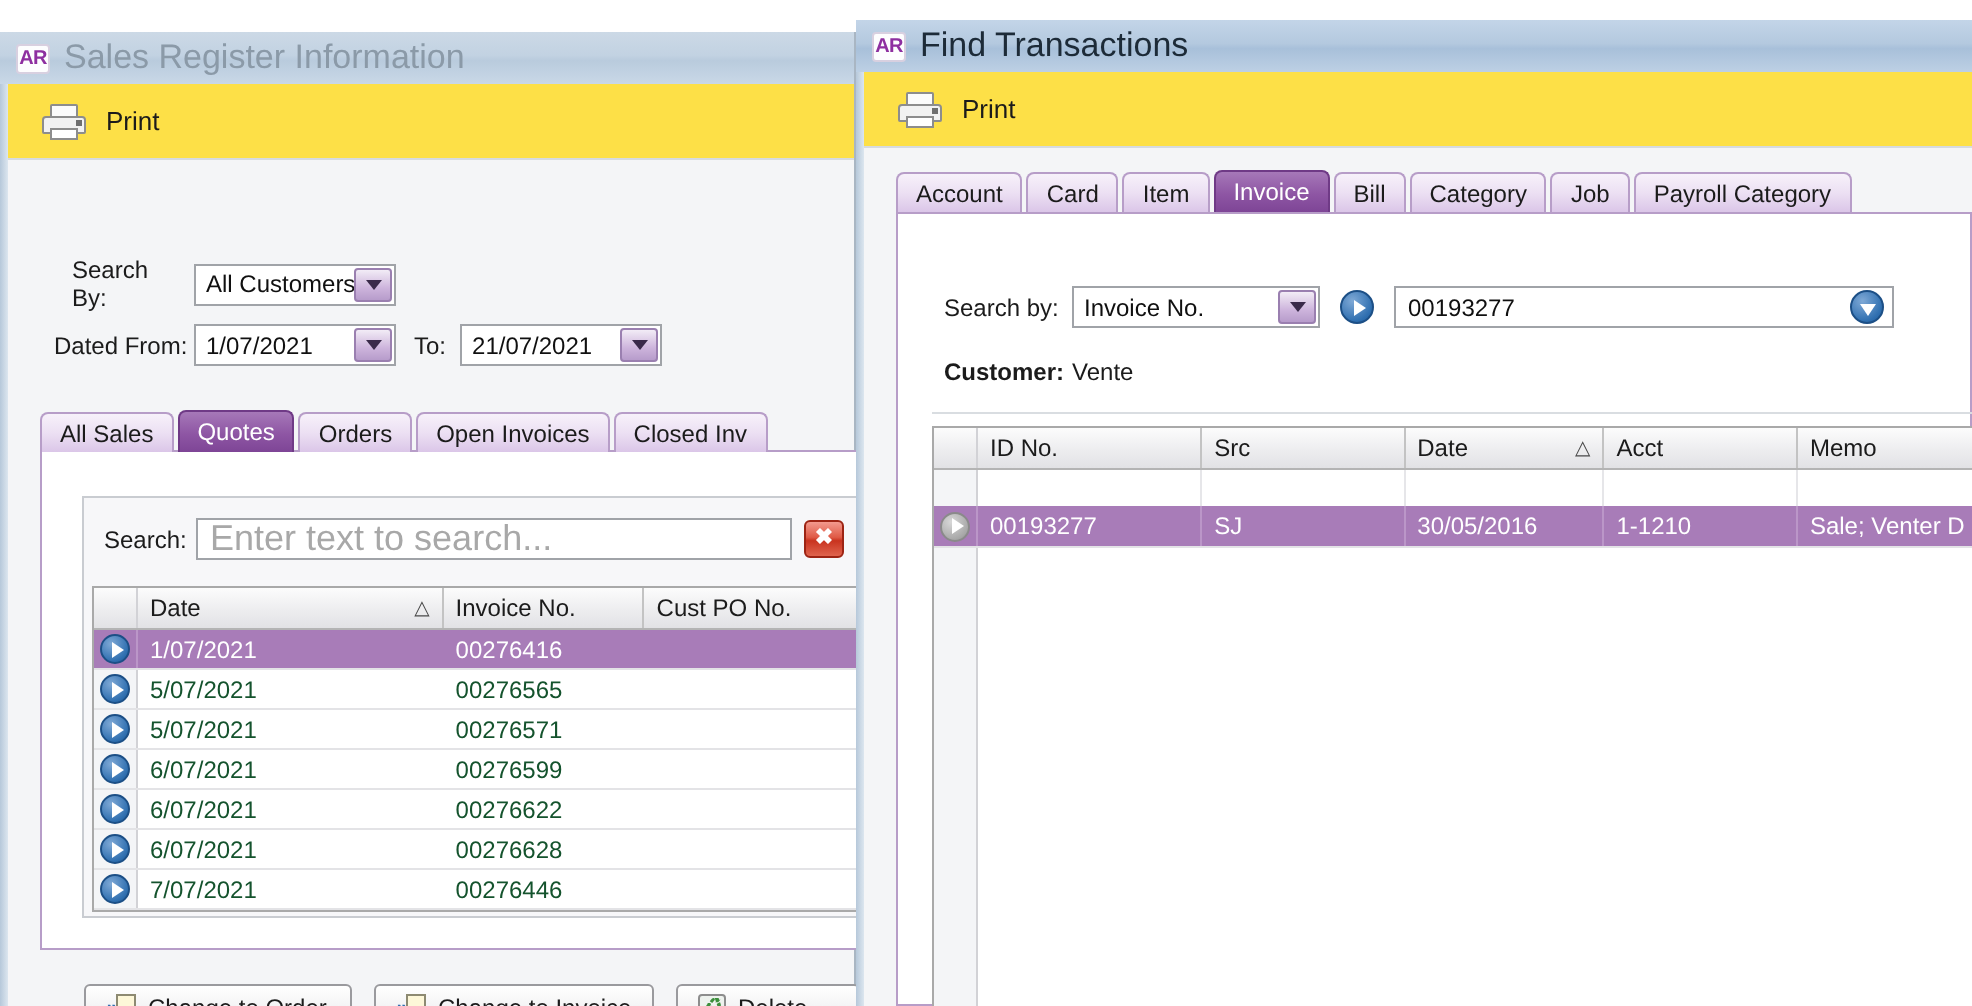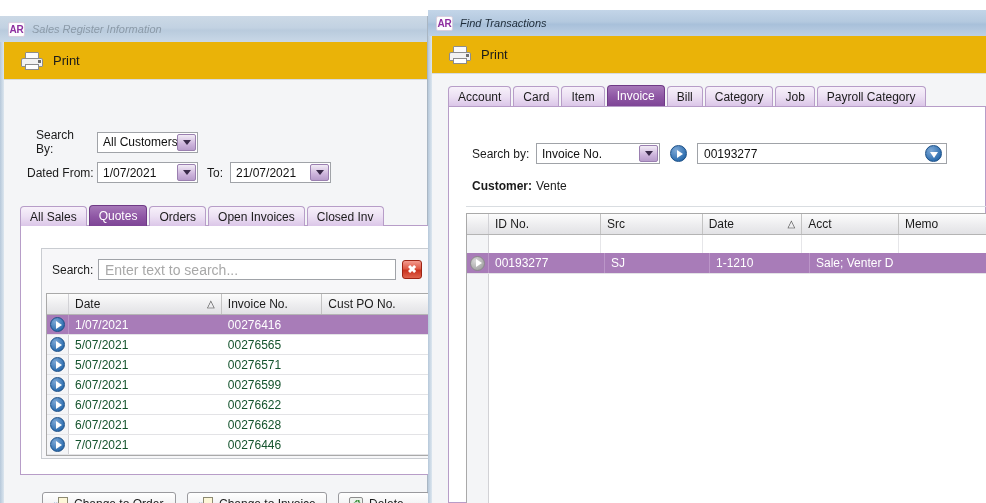--- a/index.html
+++ b/index.html
@@ -34,28 +34,28 @@
   }
   .titlebar.inactive { background: linear-gradient(to bottom,#ccd9e6 0%, #c2d2e2 45%, #b9cbdd 55%, #c9d8e7 100%); }
   .titlebar.active   { background: linear-gradient(to bottom,#c3d5e8 0%, #b4c9df 45%, #a8c0da 55%, #bdd0e4 100%); }
   .ar-badge {
     width: 17px; height: 15px; border-radius: 2px; background: #fdfdfe;
     border: 1px solid #d8d0e0;
     color: #8e2fa0; font-weight: bold; font-size: 10px;
     display: flex; align-items: center; justify-content: center;
     letter-spacing: -0.3px;
   }
-  .title-text { font-size: 11px; font-style: italic; }
+  .title-text { font-size: 17px; }
   .title-text.inactive { color: #8b9aa8; }
   .title-text.active { color: #1d2b38; }
 
   
   .toolbar {
     position: absolute; left: 0; right: 0; top: 26px; height: 38px;
-    background: #eab308; border-bottom: 1px solid #d6dbe0;
+    background: #fde047; border-bottom: 1px solid #d6dbe0;
     display: flex; align-items: center; padding-left: 16px; gap: 9px;
   }
   .tb-label { font-size: 13px; color: #1b1b1b; }
   .printer { width: 24px; height: 20px; position: relative; }
   .printer .body { position:absolute; left:1px; top:7px; width:22px; height:9px;
       background:#f2f2f2; border:1px solid #8d8d8d; border-radius:2px 2px 1px 1px; }
   .printer .top  { position:absolute; left:5px; top:1px; width:14px; height:7px;
       background:#fbfbfb; border:1px solid #8d8d8d; border-radius:1px; }
   .printer .out  { position:absolute; left:5px; top:13px; width:14px; height:6px;
       background:#ffffff; border:1px solid #8d8d8d; }
@@ -80,21 +80,21 @@
   }
   .caret-down {
     width:0;height:0;border-left:4px solid transparent;border-right:4px solid transparent;
     border-top:5px solid #3a2a4a;
   }
   .txtbox {
     height:21px; background:#fff; border:1px solid #a0a3a8;
     display:flex; align-items:center; position:relative;
   }
   .txtbox .val { padding-left:6px; font-size:12px; color:#101010; }
-  .txtbox .ph  { padding-left:6px; font-size:14px; color:#a8a8a8; }
+  .txtbox .ph  { padding-left:6px; font-size:18px; color:#a8a8a8; }
 
   
   .circ {
     width:15px;height:15px;border-radius:50%;
     background: radial-gradient(circle at 35% 30%, #7fa9d6, #2f6fb0 70%, #1d5794);
     border:1px solid #1c4f86; display:flex;align-items:center;justify-content:center;
     flex: 0 0 auto;
   }
   .circ.big { width:17px;height:17px; }
   .circ .tri-r { width:0;height:0;border-top:4px solid transparent;border-bottom:4px solid transparent;border-left:6px solid #fff; margin-left:2px;}
@@ -471,20 +471,21 @@
       </div>
 
       <div class="grow sel" style="height:21px;">
         <div class="gutter" style="width:22px;">
           <span class="circ grey">
               <i class="tri-r"></i>
             </span>
         </div>
         <div class="gc" style="width:116px; border-right:1px solid #bb96c8;">00193277</div>
         <div class="gc" style="width:105px; border-right:1px solid #bb96c8;">SJ</div>
+        <div class="gc" style="width:103px; border-right:1px solid #bb96c8;">30/05/2016</div>
         <div class="gc" style="width:100px; border-right:1px solid #bb96c8;">1-1210</div>
         <div class="gc" style="width:90px;">Sale; Venter D</div>
       </div>
 
       <div class="grid-filler" style="height:230px;">
         <div style="width:22px; height:100%; background:#f4f5f7; border-right:1px solid #d2d2d6;"></div>
       </div>
     </div>
   </div>
 

